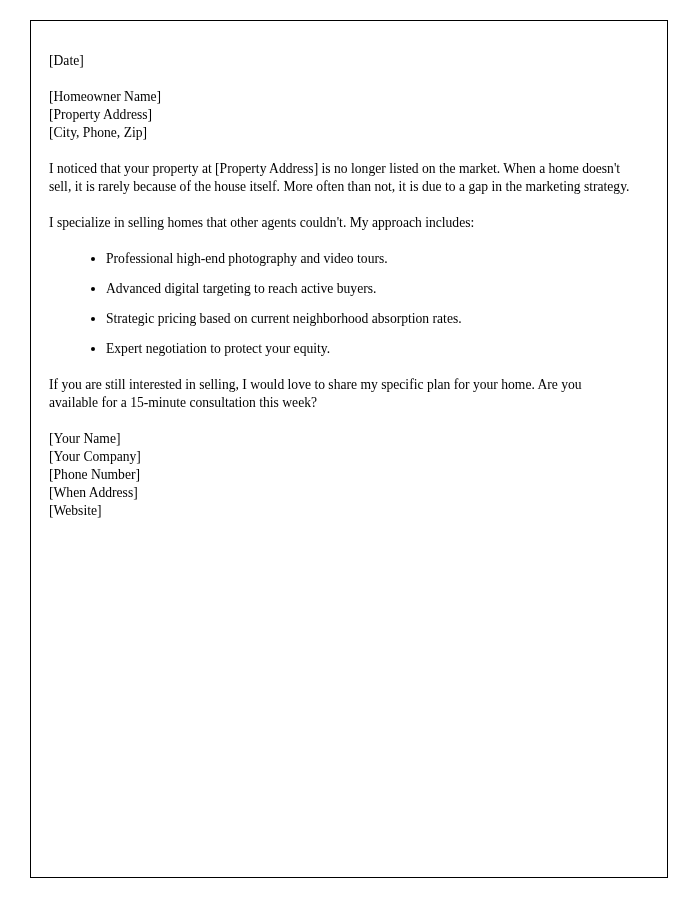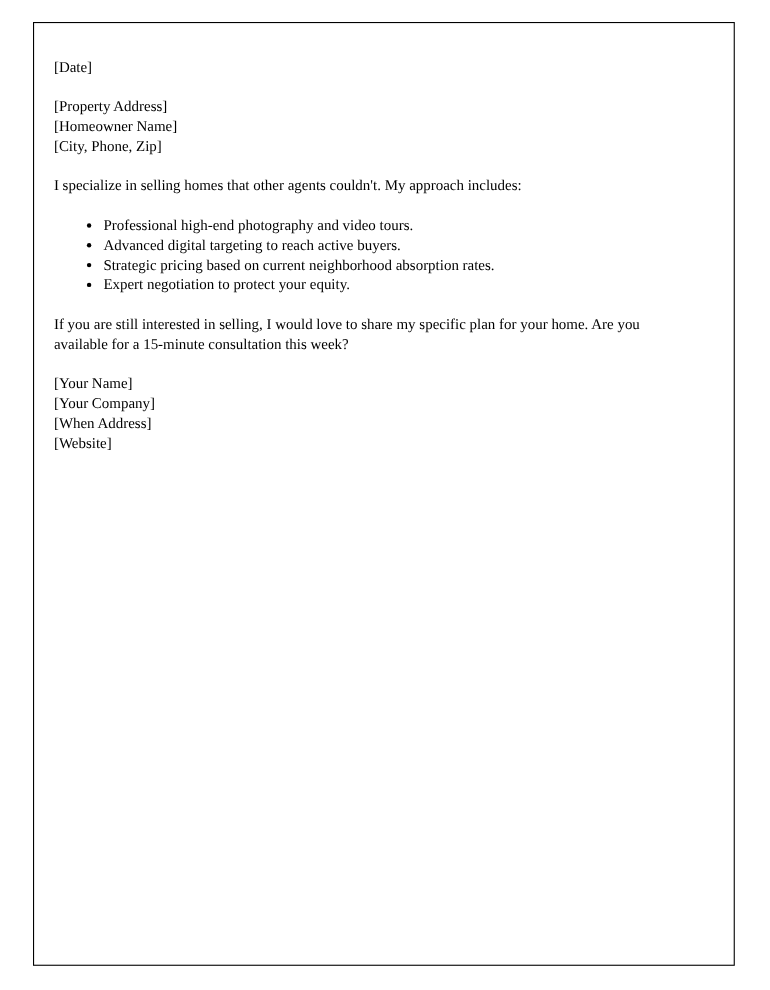--- a/index.html
+++ b/index.html
@@ -41,58 +41,60 @@
   }
   p.para {
     margin: 0 0 18px 0;
   }
   ul.bullet-list {
     margin: 0 0 18px 0;
     padding: 0 0 0 45px;
     list-style: disc outside;
   }
   ul.bullet-list li {
-    margin: 0;
+    margin: 12px;
     padding: 0;
   }
 </style>
 </head>
 <body>
 
 <div class="canvas">
   <div class="page">
     <div class="letter">
 
       <div class="block">
         <div class="line">[Date]</div>
       </div>
 
       <div class="block">
+        <div class="line">[Homeowner Name]</div>
         <div class="line">[Property Address]</div>
-        <div class="line">[Homeowner Name]</div>
         <div class="line">[City, Phone, Zip]</div>
       </div>
 
 
+      <p class="para">I noticed that your property at [Property Address] is no longer listed on the market. When a home doesn't sell, it is rarely because of the house itself. More often than not, it is due to a gap in the marketing strategy.</p>
 
 
       <p class="para">I specialize in selling homes that other agents couldn't. My approach includes:</p>
 
       <ul class="bullet-list">
         <li>Professional high-end photography and video tours.</li>
         <li>Advanced digital targeting to reach active buyers.</li>
         <li>Strategic pricing based on current neighborhood absorption rates.</li>
         <li>Expert negotiation to protect your equity.</li>
       </ul>
 
       <p class="para">If you are still interested in selling, I would love to share my specific plan for your home. Are you available for a 15-minute consultation this week?</p>
 
 
       <div class="block">
         <div class="line">[Your Name]</div>
         <div class="line">[Your Company]</div>
+        <div class="line">[Phone Number]</div>
         <div class="line">[When Address]</div>
         <div class="line">[Website]</div>
       </div>
 
     </div>
   </div>
 </div>
 
 </body></html>

